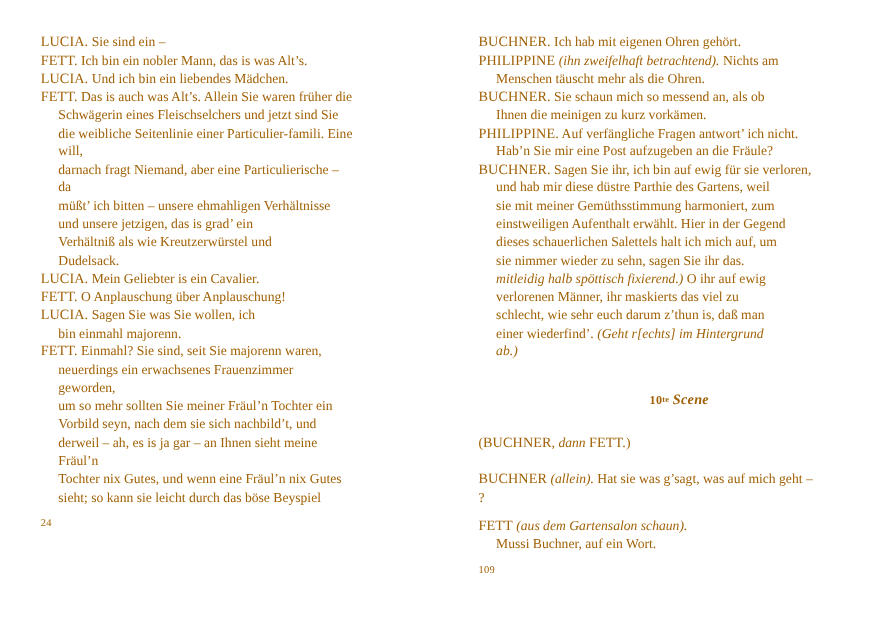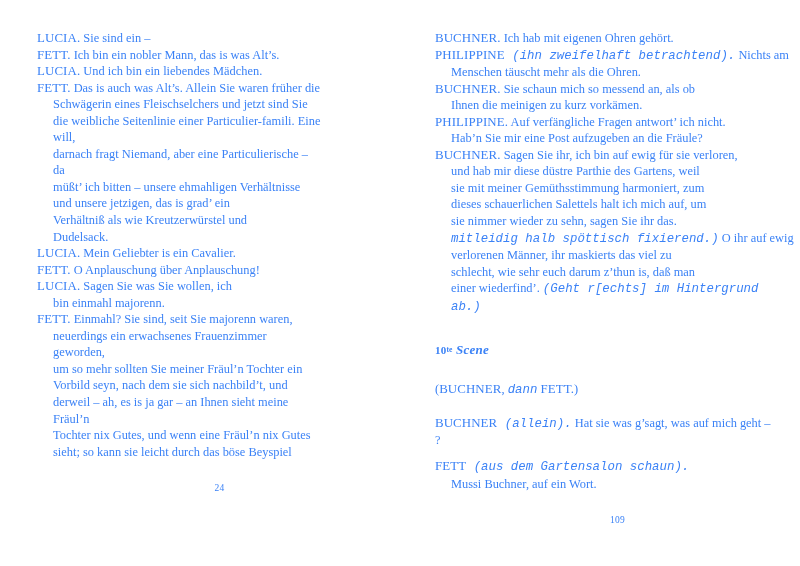--- a/index.html
+++ b/index.html
@@ -7,21 +7,21 @@
     padding: 0;
     background: #ffffff;
   }
   .page {
     position: relative;
     width: 800px;
     height: 566px;
     background: #ffffff;
     overflow: hidden;
     font-family: "Liberation Serif", "DejaVu Serif", serif;
-    color: #3b82f6;
+    color: #a16207;
   }
   .spread {
     position: absolute;
     top: 30px;
     left: 0;
     width: 800px;
     display: flex;
   }
   .col {
     width: 365px;
@@ -38,45 +38,45 @@
     white-space: pre-wrap;
     text-indent: 0;
   }
   .ln.ind { padding-left: 16px; }
 
   .sc {
     font-variant: small-caps;
     font-size: 12.9px;
     letter-spacing: 0.1px;
   }
-  .it { font-style: italic; font-family: Liberation Mono, monospace; }
+  .it { font-style: italic; }
 
   .scene-head {
+    text-align: center;
     font-weight: bold;
     font-style: italic;
     font-size: 13px;
     margin: 27px 0 22px 0;
     letter-spacing: .2px;
   }
   .scene-head .num {
     font-style: normal;
     font-size: 11px;
   }
   .scene-head .num sup {
     font-size: 7.5px;
     vertical-align: 2px;
   }
 
   .gap { height: 16.55px; }
   .gap-sm { height: 9px; }
 
   .folio {
-    text-align: center;
     font-size: 9.5px;
-    margin-top: 20px;
+    margin-top: 8px;
     letter-spacing: .3px;
   }
   .folio-left  { width: 365px; }
   .folio-right { width: 365px; }
 </style>
 </head>
 <body>
 
 <div class="page">
 
@@ -155,20 +155,21 @@
 
       <div class="speech">
         <p class="ln"><span class="sc">PHILIPPINE.</span><span> Auf verfängliche Fragen antwort’ ich nicht.</span></p>
         <p class="ln ind">Hab’n Sie mir eine Post aufzugeben an die Fräule?</p>
       </div>
 
       <div class="speech">
         <p class="ln"><span class="sc">BUCHNER.</span><span> Sagen Sie ihr, ich bin auf ewig für sie verloren,</span></p>
         <p class="ln ind">und hab mir diese düstre Parthie des Gartens, weil</p>
         <p class="ln ind">sie mit meiner Gemüthsstimmung harmoniert, zum</p>
+        <p class="ln ind">einstweiligen Aufenthalt erwählt. Hier in der Gegend</p>
         <p class="ln ind">dieses schauerlichen Salettels halt ich mich auf, um</p>
         <p class="ln ind">sie nimmer wieder zu sehn, sagen Sie ihr das.</p>
       </div>
 
       <div class="speech">
         <p class="ln ind"><span class="it">mitleidig halb spöttisch fixierend.)</span><span> O ihr auf ewig</span></p>
         <p class="ln ind">verlorenen Männer, ihr maskierts das viel zu</p>
         <p class="ln ind">schlecht, wie sehr euch darum z’thun is, daß man</p>
         <p class="ln ind"><span>einer wiederfind’. </span><span class="it">(Geht r[echts] im Hintergrund</span></p>
         <p class="ln ind"><span class="it">ab.)</span></p>

